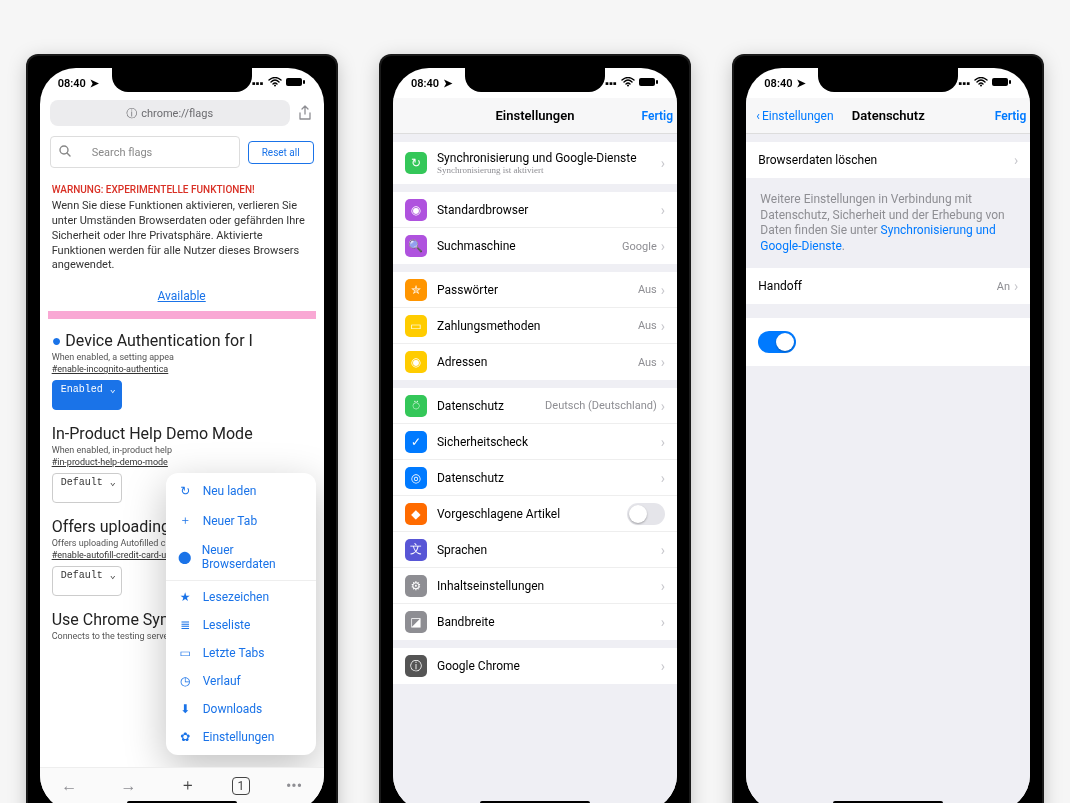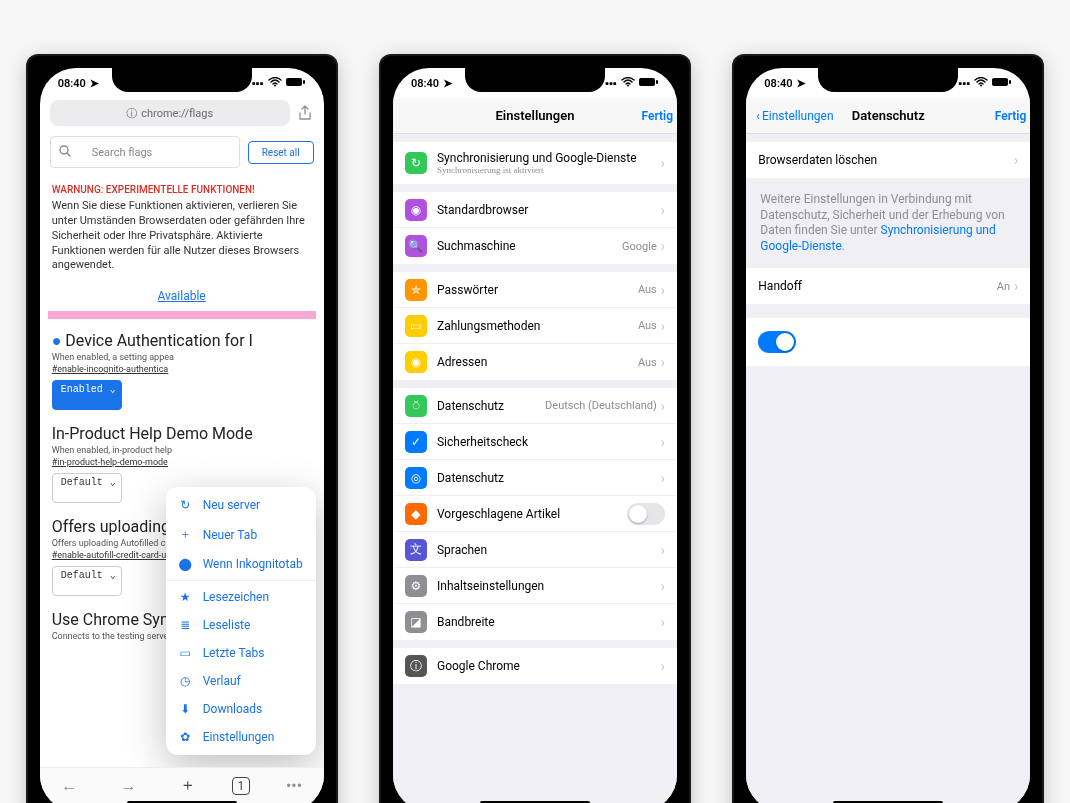--- a/index.html
+++ b/index.html
@@ -139,29 +139,29 @@
           <div class="flag"><div class="flag-title">Offers uploading Autofilled cr</div><div class="flag-sub">Offers uploading Autofilled cred</div><span class="flag-link">#enable-autofill-credit-card-u</span><span class="flag-select ">Default</span></div>
           <div class="flag">
             <div class="flag-title">Use Chrome Sync sandbox</div>
             <div class="flag-sub">Connects to the testing server f</div>
           </div>
         </div>
 
     <div class="menu">
           <div class="mi">
             <span class="mi-icon">↻</span>
-            <span>Neu server</span>
+            <span>Neu laden</span>
           </div>
           <div class="mi">
             <span class="mi-icon">＋</span>
             <span>Neuer Tab</span>
           </div>
           <div class="mi">
             <span class="mi-icon">⬤</span>
-            <span>Wenn Inkognitotab</span>
+            <span>Neuer Browserdaten</span>
           </div>
           <div class="sep"></div>
           <div class="mi">
             <span class="mi-icon">★</span>
             <span>Lesezeichen</span>
           </div>
           <div class="mi">
             <span class="mi-icon">≣</span>
             <span>Leseliste</span>
           </div>

